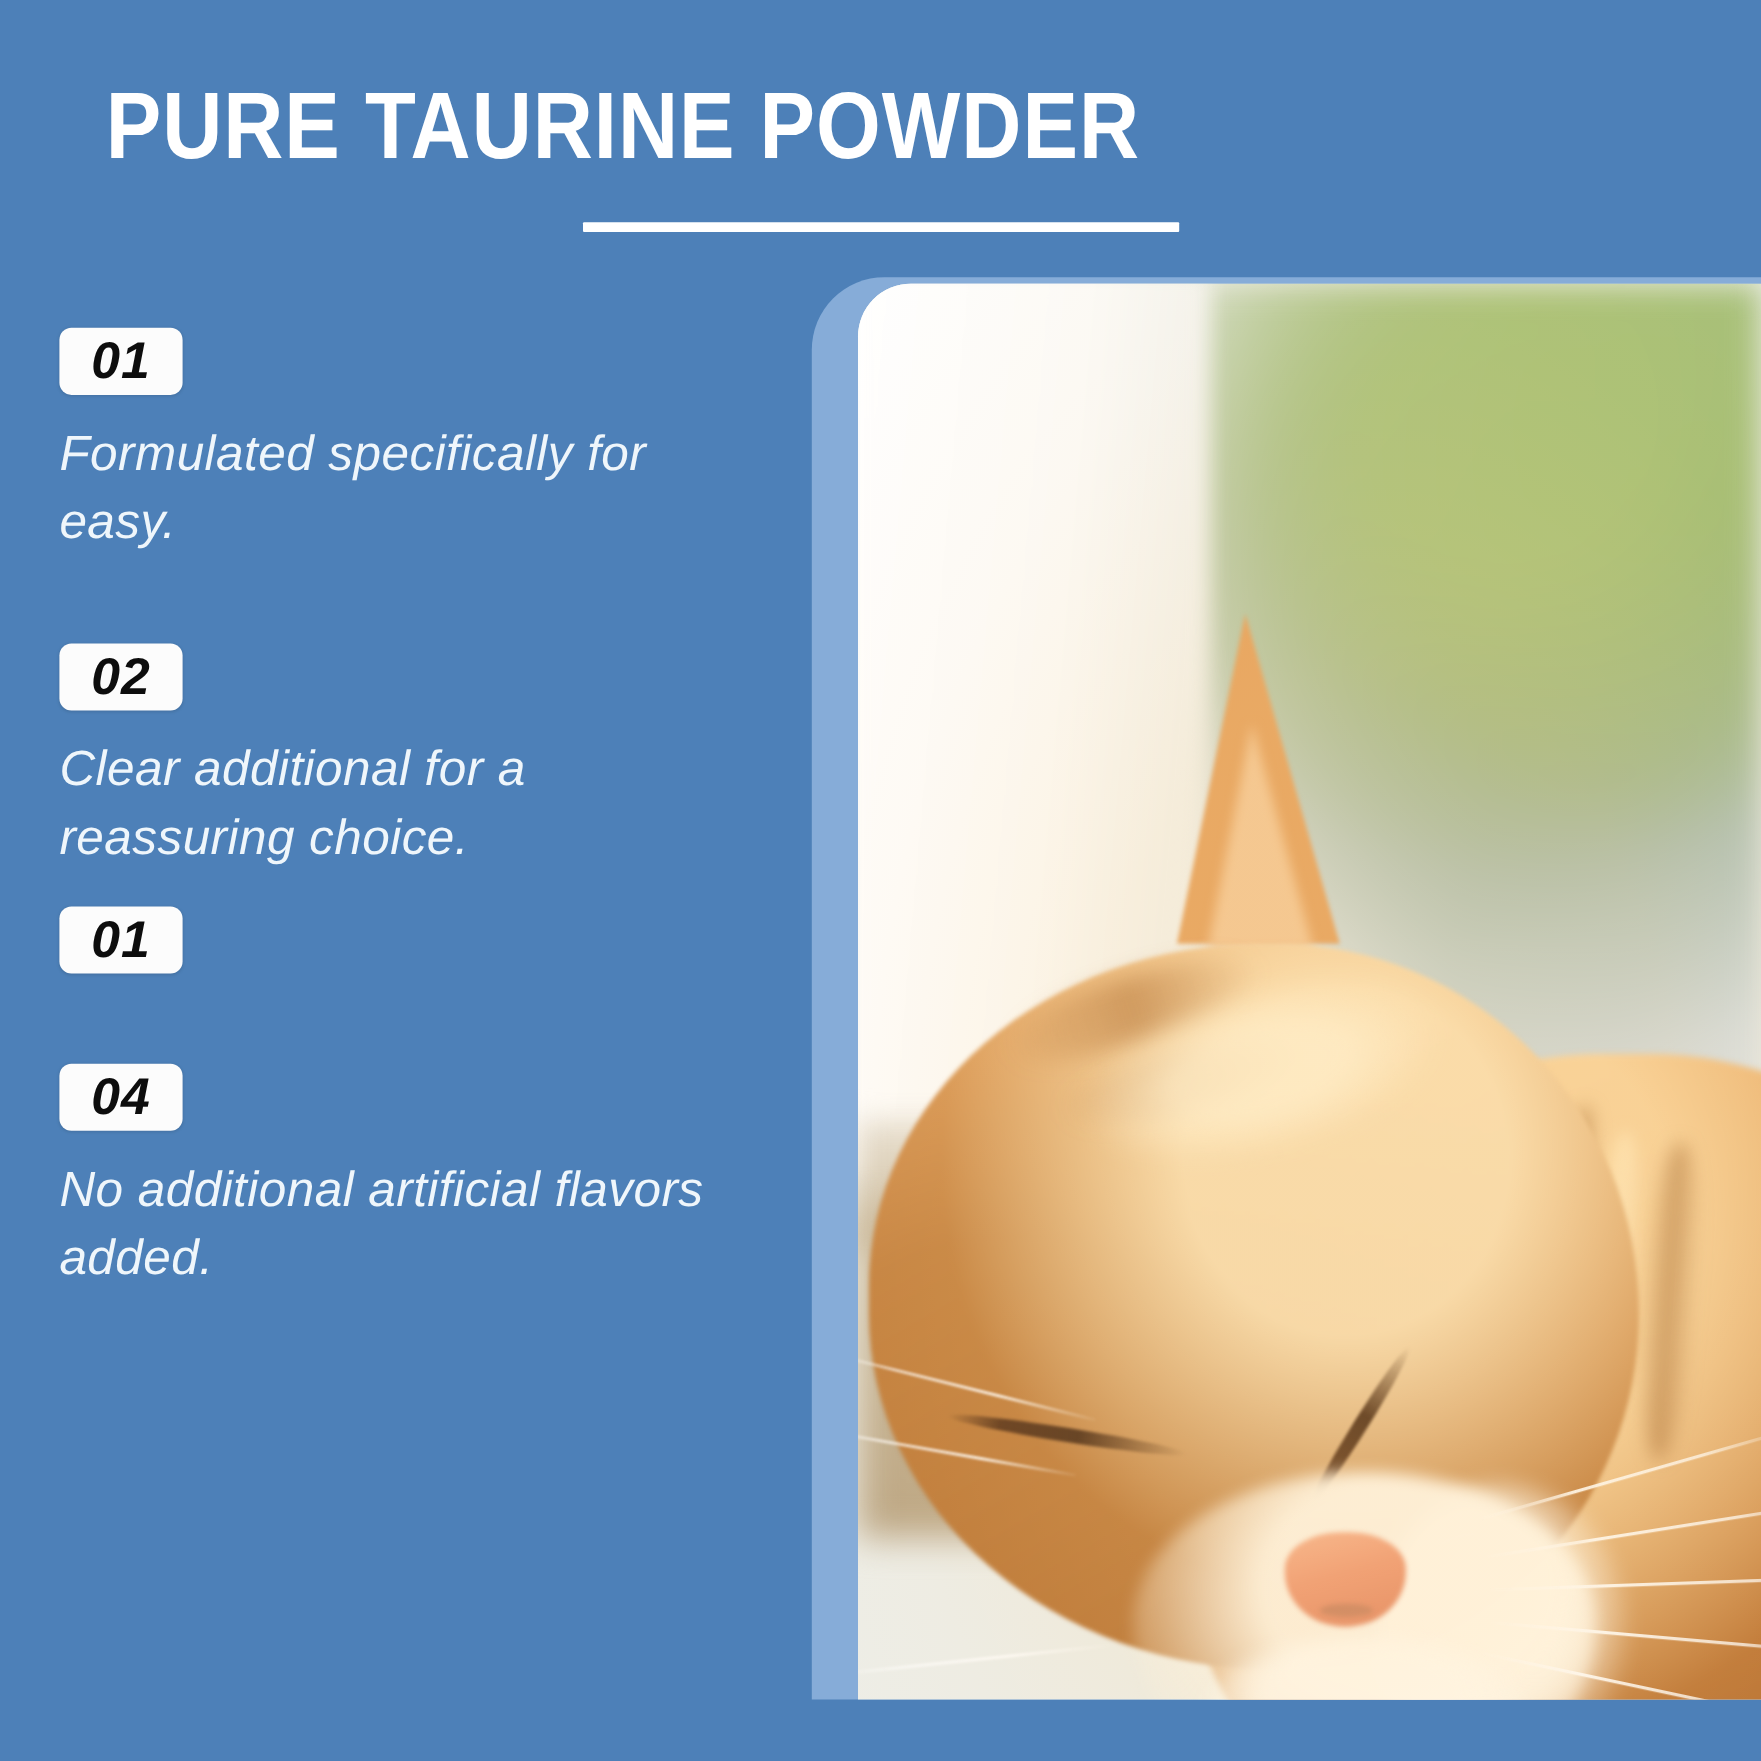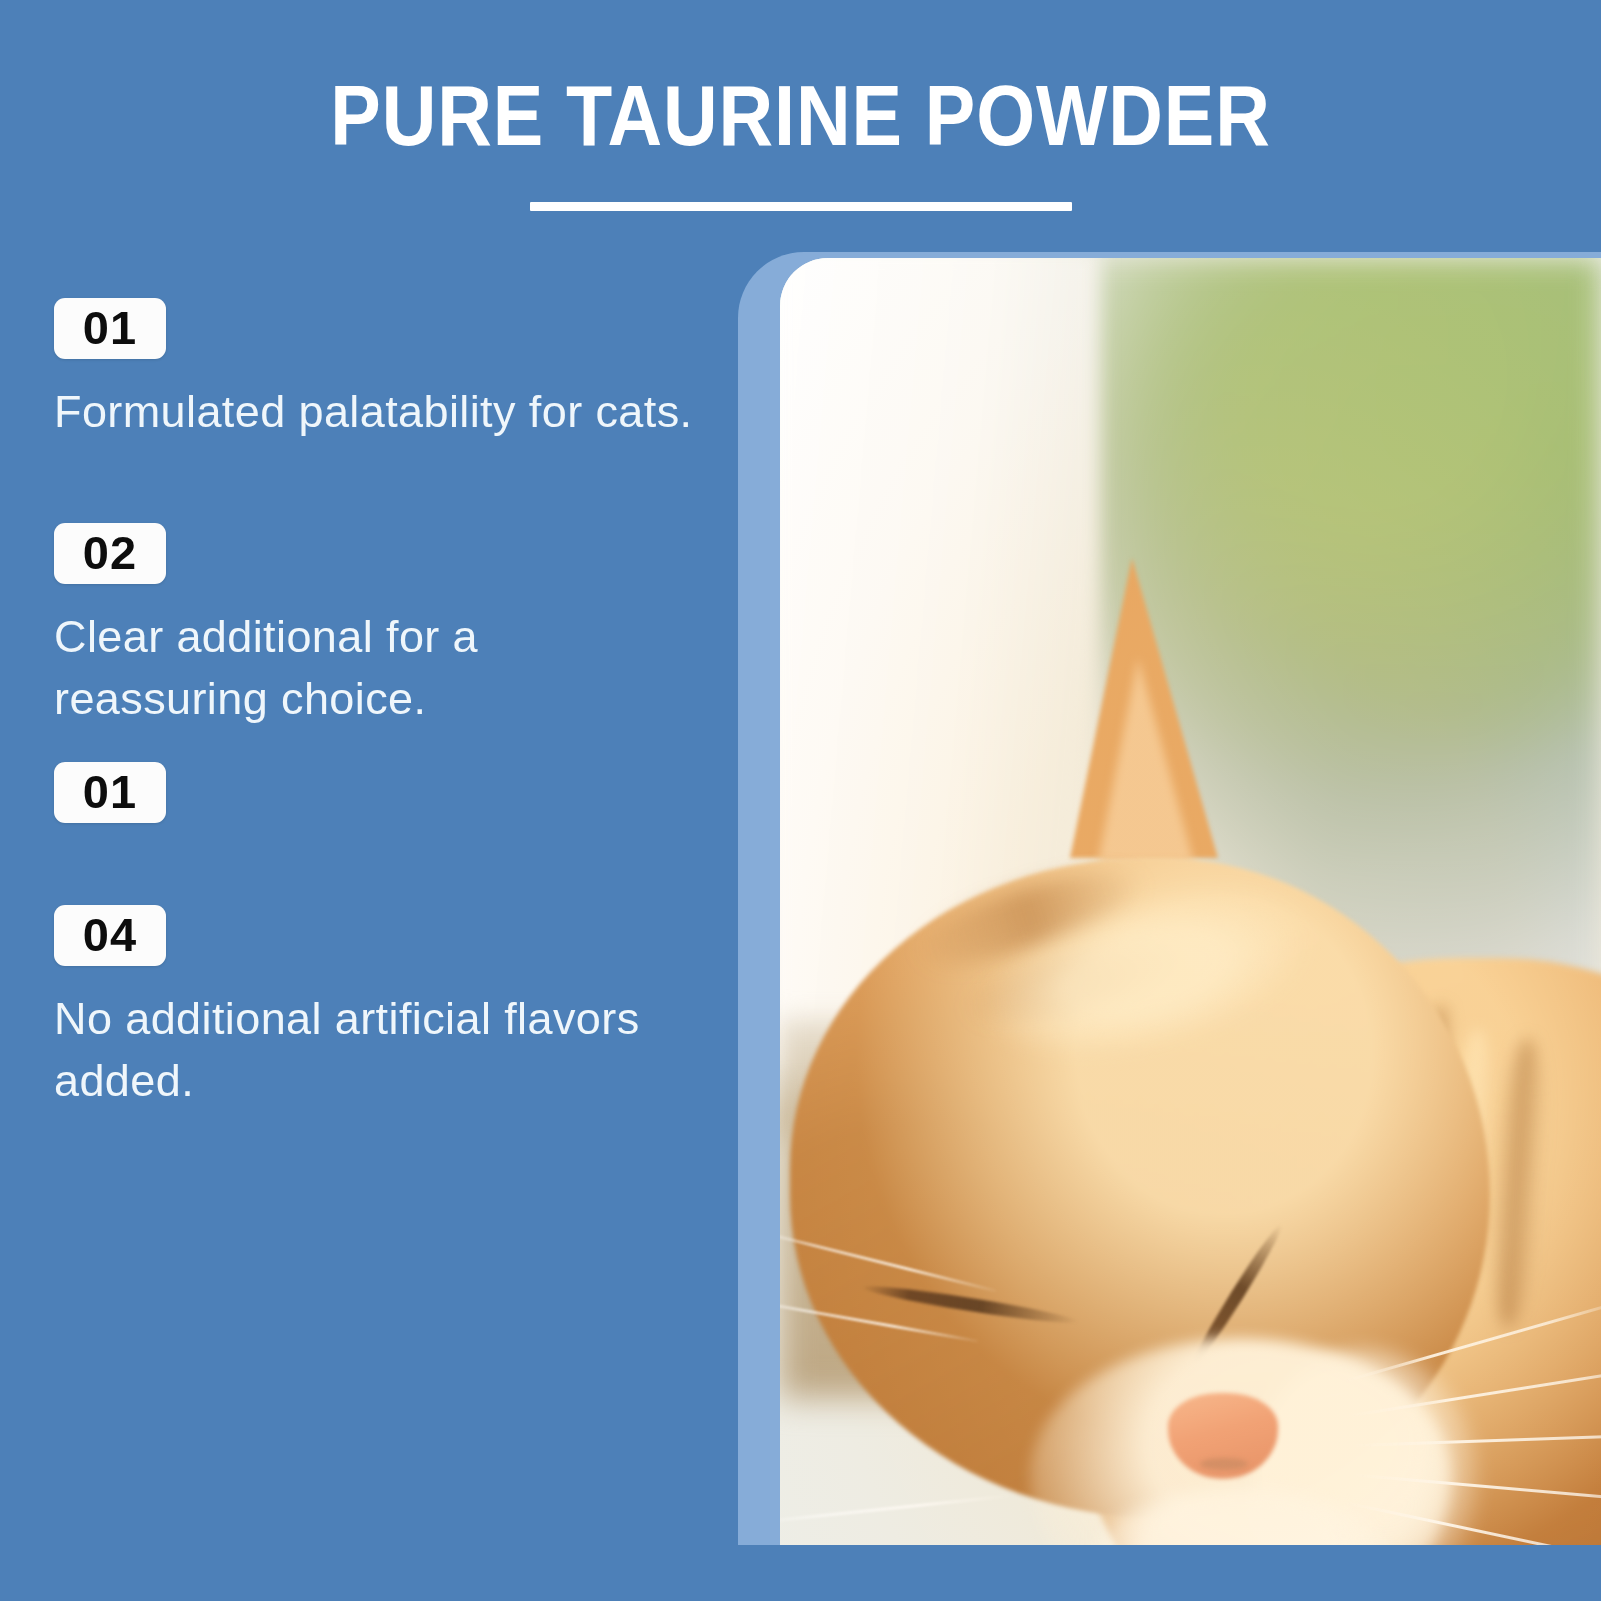--- a/index.html
+++ b/index.html
@@ -16,21 +16,21 @@
     width:1601px; height:1601px;
     background:#4D80B8;
     overflow:hidden;
   }
 
   
   #title-block {
     position:absolute;
     left:0; top:72px;
     width:1601px;
-    text-align:center;
+    text-align:left;
   }
   #poster-title {
     font-family:"Liberation Sans Narrow","Liberation Sans", sans-serif;
     font-size:86px;
     font-weight:700;
     line-height:1.0;
     color:#FFFFFF;
     letter-spacing:1px;
     transform:scaleX(0.88);
     transform-origin:center top;
@@ -42,21 +42,21 @@
     margin:44px auto 0 auto;
     border-radius:1px;
   }
 
   
   #features {
     position:absolute;
     left:54px; top:298px;
     width:660px;
   }
-  .feature { position:relative; }
+  .feature { position:relative;font-style:italic; }
   .feature-badge {
     display:inline-block;
     background:#FCFCFC;
     color:#0D0D0D;
     font-family:"Liberation Sans Narrow","Liberation Sans", sans-serif;
     font-size:47px;
     font-weight:700;
     line-height:60px;
     height:61px;
     min-width:112px;
@@ -275,21 +275,21 @@
 
   <div id="title-block">
     <div id="poster-title">PURE TAURINE POWDER</div>
     <div id="title-rule"></div>
   </div>
 
   <div id="features">
 
     <div class="feature f1">
       <div class="feature-badge">01</div>
-      <div class="feature-text">Formulated palatability for cats.</div>
+      <div class="feature-text">Formulated specifically for easy.</div>
     </div>
 
     <div class="feature f2">
       <div class="feature-badge">02</div>
       <div class="feature-text">Clear additional for a reassuring choice.</div>
     </div>
 
     <div class="feature f3">
       <div class="feature-badge">01</div>
     </div>

